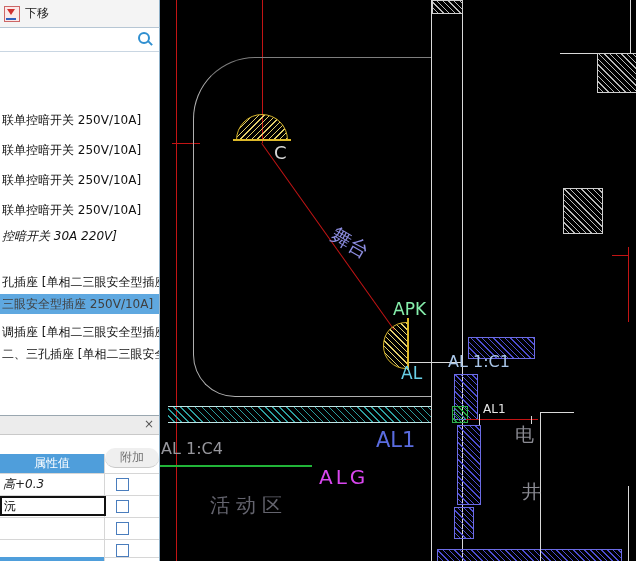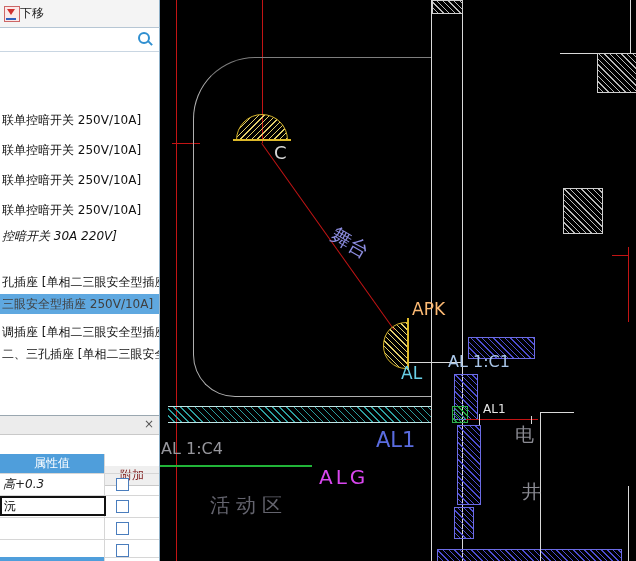--- a/index.html
+++ b/index.html
@@ -9,38 +9,38 @@
   
   .hatch-blue{background:repeating-linear-gradient(45deg,rgba(0,0,0,0) 0 3px,#4d4dd2 3px 4px);border:1px solid #6c6ce4;}
   .hatch-gray{background:repeating-linear-gradient(45deg,rgba(0,0,0,0) 0 3px,#b9b9b9 3px 4px);border:1px solid #cfcfcf;}
   .hatch-green{background:repeating-linear-gradient(45deg,rgba(0,0,0,0) 0 2px,#27a344 2px 3px);border:1px solid #2db04e;}
   .hatch-teal{background:repeating-linear-gradient(45deg,rgba(0,0,0,0) 0 4px,#2c9e9e 4px 5px);border-top:1px solid #bfe6e6;border-bottom:1px solid #bfe6e6;}
   .lamp-top{background:repeating-linear-gradient(135deg,rgba(0,0,0,0) 0 3px,#e4d06b 3px 4px);border:1px solid #d6b52c;border-radius:26px 26px 0 0;}
   .lamp-side{background:repeating-linear-gradient(45deg,rgba(0,0,0,0) 0 3px,#e4d06b 3px 4px);border:1px solid #d6b52c;border-radius:23px 0 0 23px;}
   .clabel{position:absolute;white-space:nowrap;line-height:1;}
   .stage-boundary{border-left:1px solid #b0b0b0;border-top:1px solid #7e7e7e;border-bottom:1px solid #b0b0b0;border-radius:62px 0 0 42px;}
   
-  .toolbar{position:absolute;left:0;top:0;width:160px;height:28px;background:#f4f4f4;border-bottom:1px solid #b6c6d4;border-right:1px solid #8fb0c8;box-sizing:border-box;display:flex;align-items:center;gap:0;padding-left:4px;}
+  .toolbar{position:absolute;left:0;top:0;width:160px;height:28px;background:#f4f4f4;border-bottom:1px solid #b6c6d4;border-right:1px solid #8fb0c8;box-sizing:border-box;display:flex;align-items:center;gap:5px;padding-left:4px;}
   .mv-icon{position:relative;width:14px;height:14px;background:#fbe9e9;border:1px solid #c66;}
   .mv-icon::before{content:"";position:absolute;left:2px;top:2px;border-left:4px solid transparent;border-right:4px solid transparent;border-top:6px solid #d03030;}
   .mv-icon::after{content:"";position:absolute;left:1px;bottom:1px;width:10px;height:2px;background:#3060c0;}
   .toolbar-label{font-size:12px;color:#222;}
   .left-panel{position:absolute;left:0;top:28px;width:160px;height:388px;background:#fff;border-right:1px solid #8fb0c8;box-sizing:border-box;overflow:hidden;}
   .search-row{position:absolute;left:0;top:0;width:159px;height:23px;background:#fff;border-bottom:1px solid #c9d6e2;}
   .search-input{position:absolute;left:3px;top:2px;width:130px;height:18px;border:0;outline:none;font-size:12px;color:#333;background:transparent;}
   .mag{position:absolute;right:9px;top:4px;width:8px;height:8px;border:2px solid #2f8fd0;border-radius:50%;}
   .mag::after{content:"";position:absolute;left:7px;top:8px;width:6px;height:2px;background:#2f8fd0;transform:rotate(45deg);}
   .list-item{position:absolute;left:0;width:159px;height:20px;font-size:12px;color:#111;line-height:20px;white-space:nowrap;overflow:hidden;padding-left:2px;box-sizing:border-box;}
   .list-item.sel{background:#5fa8e0;color:#404040;}
   
   .props-panel{position:absolute;left:0;top:415px;width:160px;height:146px;background:#fff;border-top:1px solid #9aa7b0;border-right:1px solid #8fb0c8;box-sizing:border-box;overflow:hidden;}
   .props-header{position:absolute;left:0;top:0;width:159px;height:18px;background:#ececec;border-bottom:1px solid #c9c9c9;}
   .close-x{position:absolute;right:5px;top:2px;font-size:12px;color:#555;cursor:default;line-height:12px;}
   .col-head-val{position:absolute;left:0;top:38px;width:104px;height:19px;background:#4f9edb;color:#fff;font-size:12px;text-align:center;line-height:19px;border-right:1px solid #3a82bb;}
-  .col-head-extra{position:absolute;left:105px;top:50px;width:54px;height:19px;background:#efefef;color:#7f1d1d;font-size:12px;text-align:center;line-height:19px;border-bottom:1px solid #c9c9c9;}
+  .col-head-extra{position:absolute;left:105px;top:32px;width:54px;height:19px;background:#efefef;color:#737373;font-size:12px;text-align:center;line-height:19px;border-bottom:1px solid #c9c9c9;border-radius:10px;}
   .grid-h{position:absolute;left:0;width:159px;height:1px;background:#d6d6d6;}
   .grid-v{position:absolute;left:104px;top:38px;width:1px;height:108px;background:#d6d6d6;}
   .pcell-text{position:absolute;left:3px;font-size:12px;color:#222;line-height:22px;white-space:nowrap;overflow:hidden;width:100px;}
   .edit-cell{position:absolute;left:0px;top:80px;width:98px;height:16px;border:2px solid #111;font-size:12px;padding:0 2px;font-family:"DejaVu Sans",sans-serif;}
   .cb{position:absolute;left:116px;width:11px;height:11px;border:1px solid #4a7dbd;background:#fff;}
   .sel-strip{position:absolute;left:0;top:141px;width:104px;height:5px;background:#4f9edb;}
 </style>
 </head>
 <body>
 
@@ -87,21 +87,21 @@
 
     <div class="abs hatch-gray" style="left:597px;top:53px;width:38px;height:38px;"></div>
     <div class="abs" style="left:560px;top:53px;width:37px;height:1px;background:#d9d9d9;"></div>
     <div class="abs" style="left:630px;top:0;width:1px;height:53px;background:#d9d9d9;"></div>
     <div class="abs hatch-gray" style="left:563px;top:188px;width:38px;height:44px;"></div>
     <div class="abs" style="left:628px;top:247px;width:1px;height:75px;background:#c21414;"></div>
     <div class="abs" style="left:612px;top:255px;width:16px;height:1px;background:#c21414;"></div>
 
     <div class="clabel" style="left:274px;top:144px;font-size:18px;color:#d8d8d8;">C</div>
     <div class="clabel" style="left:338px;top:224px;font-size:20px;color:#8d8de0;transform:rotate(30deg);transform-origin:0 0;">舞台</div>
-    <div class="clabel" style="left:412px;top:301px;font-size:17px;color:#fdba74;">APK</div>
+    <div class="clabel" style="left:393px;top:301px;font-size:17px;color:#86efac;">APK</div>
     <div class="clabel" style="left:401px;top:365px;font-size:17px;color:#68cfe6;">AL</div>
     <div class="clabel" style="left:448px;top:354px;font-size:16px;color:#a9c6e8;">AL 1:C1</div>
     <div class="clabel" style="left:483px;top:403px;font-size:12px;color:#e6e6e6;">AL1</div>
     <div class="clabel" style="left:376px;top:430px;font-size:21px;color:#5a6ce0;">AL1</div>
     <div class="clabel" style="left:161px;top:441px;font-size:16px;color:#97979d;">AL 1:C4</div>
     <div class="clabel" style="left:319px;top:467px;font-size:20px;color:#d946ef;letter-spacing:3px;">ALG</div>
     <div class="clabel" style="left:210px;top:495px;font-size:20px;color:#64646e;letter-spacing:6px;">活动区</div>
     <div class="clabel" style="left:515px;top:425px;font-size:19px;color:#8b8b93;">电</div>
     <div class="clabel" style="left:522px;top:482px;font-size:19px;color:#8b8b93;">井</div>
   </div>

